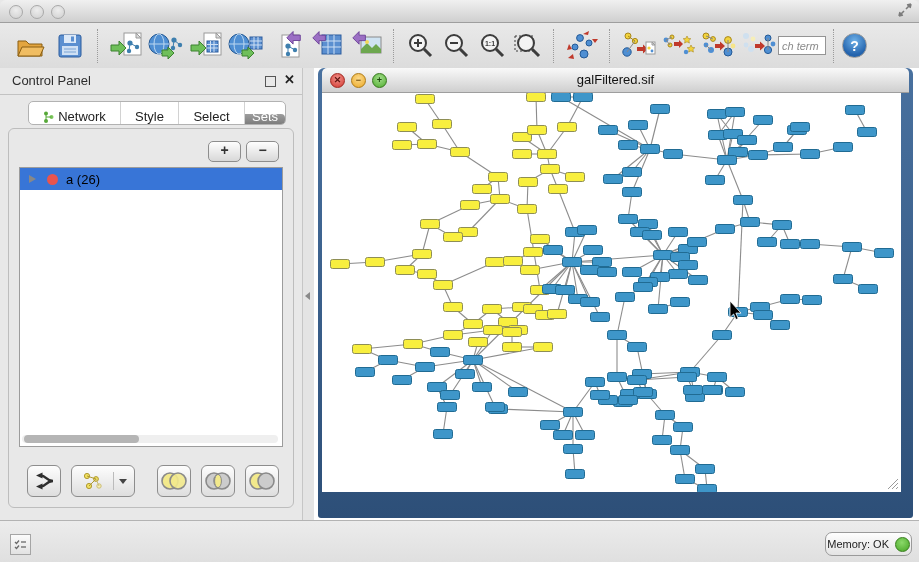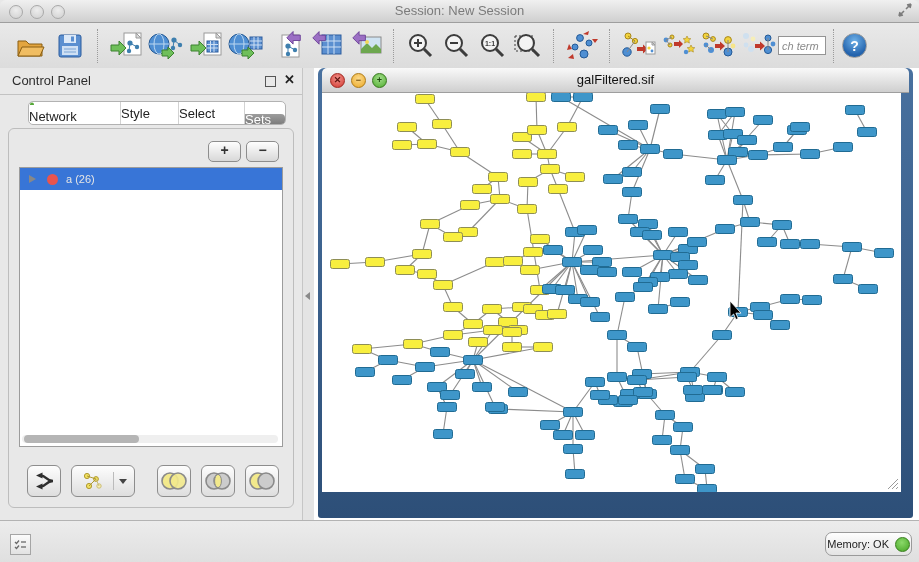--- a/index.html
+++ b/index.html
@@ -32,34 +32,34 @@
   
   .cpanel{position:absolute;left:0;top:68px;width:302px;height:452px;background:#e8e8e8;}
   .cp-header{position:absolute;left:0;top:0;width:100%;height:26px;
     border-bottom:1px solid #c2c2c2;}
   .cp-title{position:absolute;left:12px;top:5px;font-size:13px;color:#2d2d2d;}
   .cp-float{position:absolute;right:26px;top:8px;width:9px;height:9px;
     border:1.5px solid #555;}
   .cp-close{position:absolute;right:7px;top:4px;font-size:13px;font-weight:bold;color:#222;}
   .tabs{position:absolute;left:28px;top:33px;width:256px;height:22px;display:flex;
     background:#fff;border:1px solid #b2b2b2;border-radius:5px;font-size:13px;}
-  .tab{display:flex;align-items:flex-start;justify-content:center;gap:4px;color:#222;
-    border-right:1px solid #d2d2d2;box-sizing:border-box;flex-direction:column;}
+  .tab{display:flex;align-items:flex-end;justify-content:center;gap:4px;color:#222;
+    border-right:1px solid #d2d2d2;box-sizing:border-box;}
   .tab:last-child{border-right:none;margin-top:12px;}
   .tab.active{background:linear-gradient(#9d9d9d,#7d7d7d);color:#fff;
     border-radius:0 4px 4px 0;}
   .groupbox{position:absolute;left:8px;top:60px;width:284px;height:378px;
     border:1px solid #bdbdbd;border-radius:6px;}
   .pmbtn{position:absolute;top:12px;width:31px;height:19px;border:1px solid #8d8d8d;
     border-radius:5px;background:linear-gradient(#fefefe,#d8d8d8);
     font-size:14px;font-weight:bold;color:#333;text-align:center;line-height:17px;}
   .setlist{position:absolute;left:10px;top:38px;width:262px;height:278px;
     background:#fff;border:1px solid #9c9c9c;overflow:hidden;}
-  .set-row{height:22px;display:flex;align-items:center;background:#3875d7;color:#e5e5e5;
-    font-size:11px;}
+  .set-row{height:22px;display:flex;align-items:center;background:#3875d7;color:#000000;
+    font-size:13px;}
   .tri{width:0;height:0;border-left:7px solid #888;border-top:4.5px solid transparent;
     border-bottom:4.5px solid transparent;margin-left:9px;}
   .reddot{width:11px;height:11px;border-radius:50%;background:#e8544e;margin-left:11px;}
   .set-label{margin-left:8px;}
   .hscroll{position:absolute;left:2px;bottom:3px;width:256px;height:8px;
     background:#efefef;border-radius:4px;}
   .hthumb{position:absolute;left:2px;top:0;width:115px;height:8px;background:#b5b5b5;
     border-radius:4px;}
   .cp-btns{position:absolute;left:18px;bottom:10px;display:flex;gap:10px;align-items:center;}
   .cbtn{height:30px;border:1px solid #8d8d8d;border-radius:6px;
@@ -112,21 +112,20 @@
 </style>
 </head>
 <body>
 
 <div class="titlebar">
   <div class="tl-dots">
     <span class="tl-dot"></span>
     <span class="tl-dot"></span>
     <span class="tl-dot"></span>
   </div>
-  <div class="win-title">Session: New Session</div>
   <svg class="fs-icon" width="16" height="15">
     <path d="M9,6 L14,1 M14,1 l-4,1 M14,1 l-1,4" stroke="#7c7c7c" stroke-width="1.6" fill="none"></path>
     <path d="M7,8 L2,13 M2,13 l4,-1 M2,13 l1,-4" stroke="#7c7c7c" stroke-width="1.6" fill="none"></path>
   </svg>
 </div>
 
 <div class="toolbar">
   <span class="tbtn">
     <svg width="30" height="26">
         <path d="M3,8 h8 l3,3 h13 v12 h-24 z" fill="#e3a53f" stroke="#8a5f13"></path>

